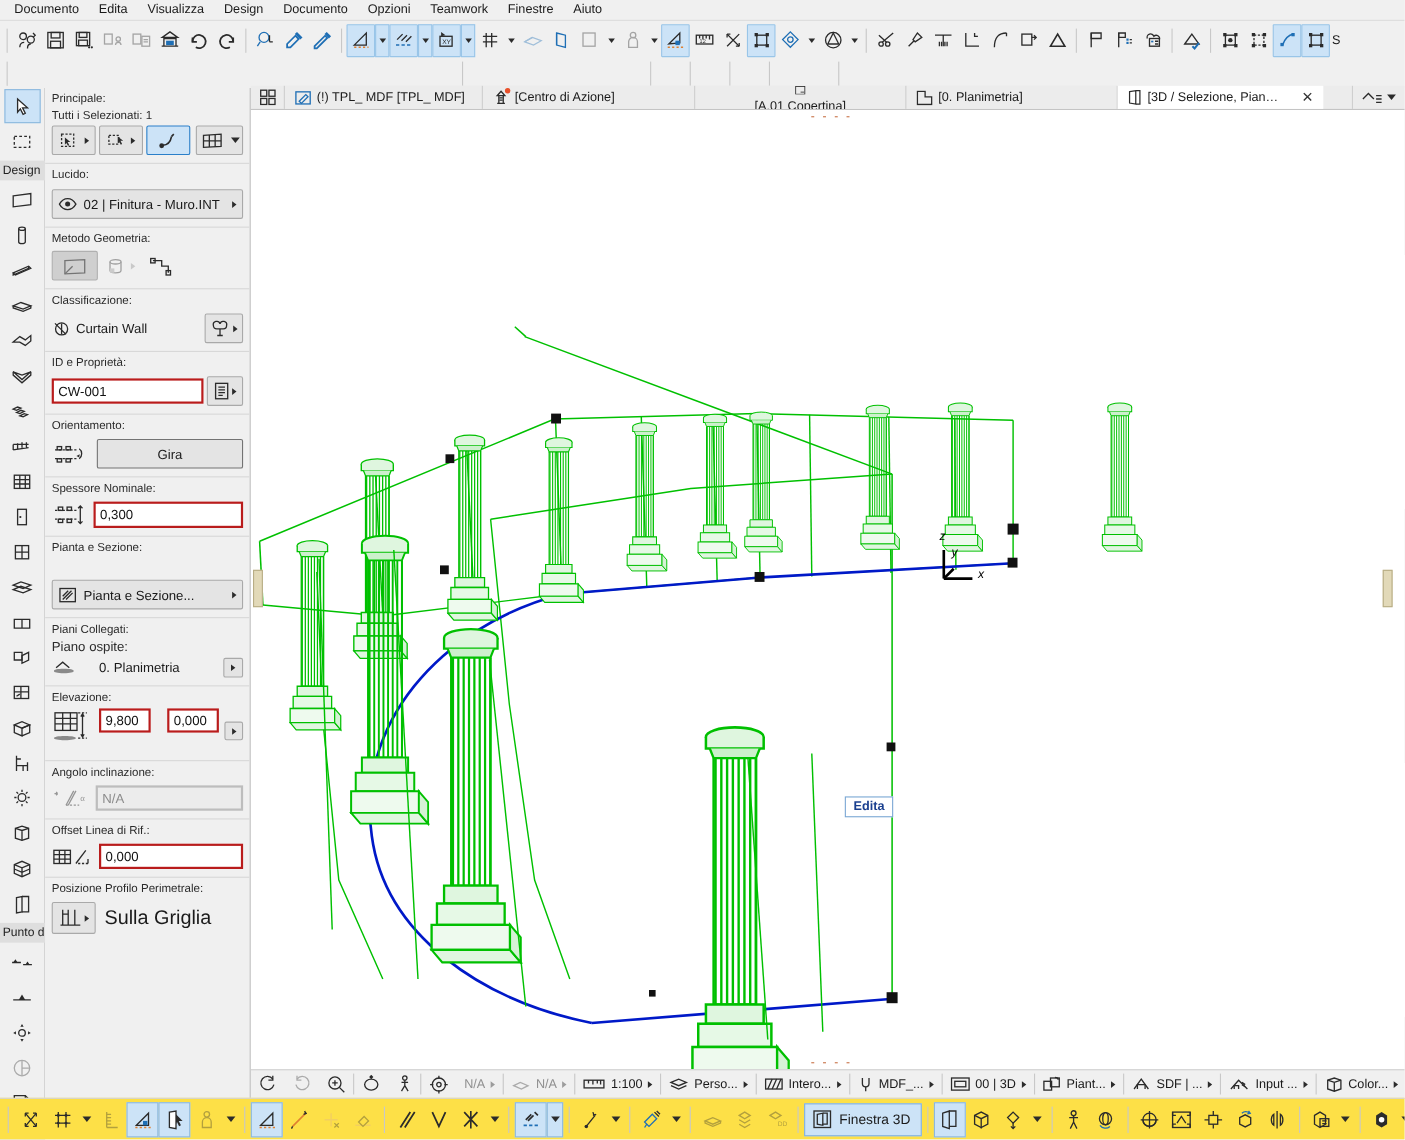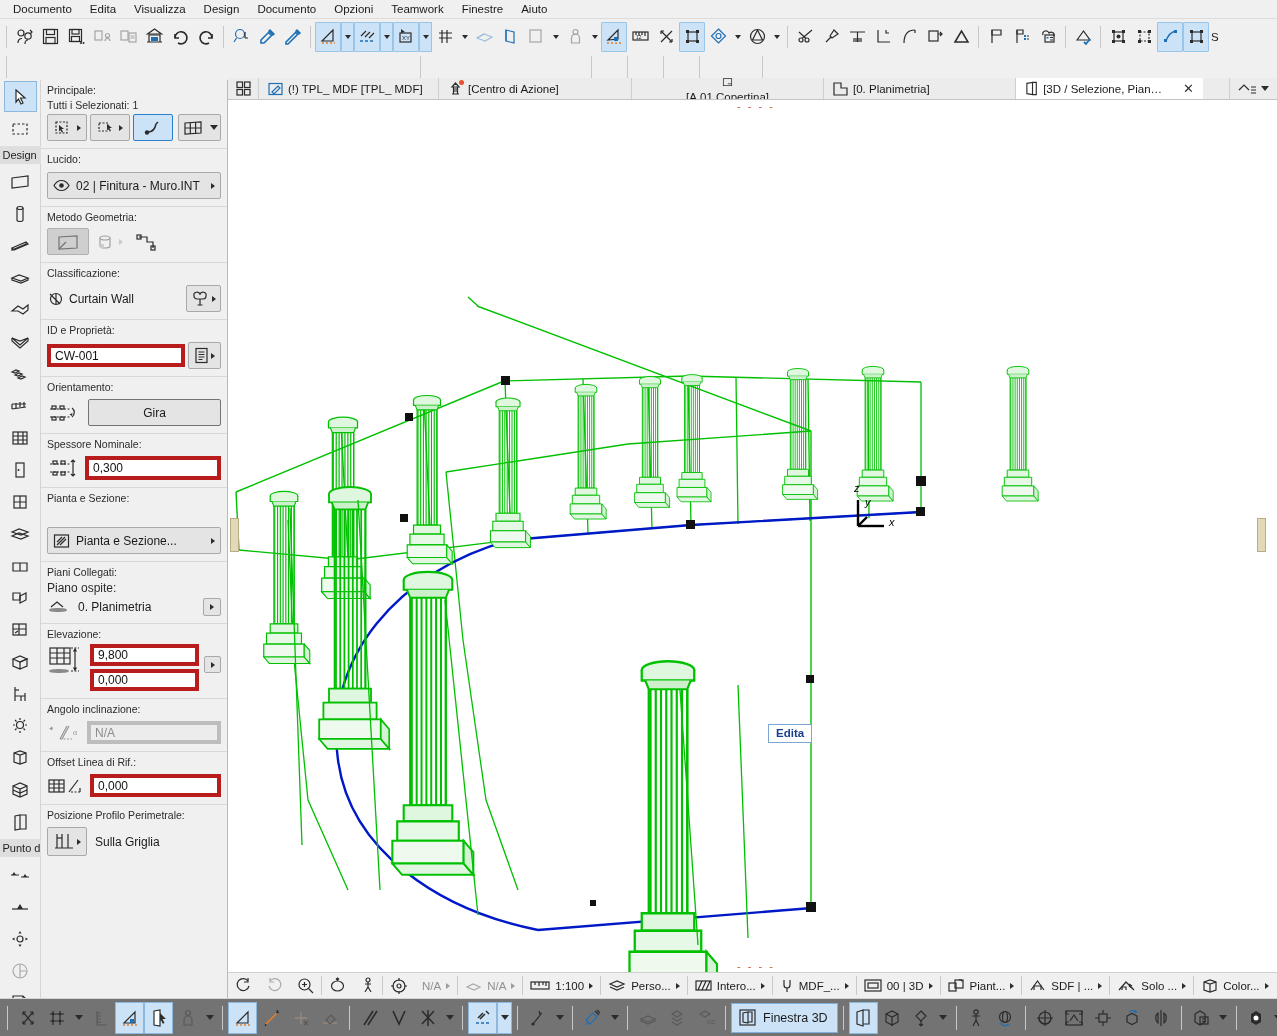--- a/index.html
+++ b/index.html
@@ -92,21 +92,21 @@
     width:0; height:0; border-left:4px solid transparent;
     border-right:4px solid transparent; border-top:5px solid #2b2b2b;
   }
   .wide {
     background:#e4e4e4; border:1px solid #a9a9a9; border-radius:2px;
     height:27px; display:flex; align-items:center; gap:6px;
     padding:0 5px; width:100%; font-size:12px;
   }
   .wide .lbl { flex:1; white-space:nowrap; overflow:hidden; }
   .txtin {
-    background:#fff; border:4px solid #b91c1c; height:21px;
+    background:#fff; border:2px solid #b91c1c; height:21px;
     padding:0 4px; font-size:12px; font-family:"Liberation Sans", sans-serif;
     color:#111; display:flex; align-items:center; width:100%;text-align:center;
   }
   .txtin.dis { background:#ececec; border-color:#bdbdbd; color:#8c8c8c; }
   .btnlike {
     background:#e4e4e4; border:1px solid #737373; border-radius:2px;
     height:27px; flex:1; display:flex; align-items:center; justify-content:center;
     font-size:12px;
   }
 
@@ -164,21 +164,21 @@
   }
   .sitem.gray { color:#909090; }
   .ssep { width:1px; height:19px; background:#c8c8c8; flex:0 0 auto; }
   .scar { width:0; height:0; border-top:3.5px solid transparent;
           border-bottom:3.5px solid transparent; border-left:4.5px solid #2b2b2b; }
   .scar.gray { border-left-color:#9c9c9c; }
 
   
   .bottombar {
     position:absolute; left:0; top:998px; width:1277px; height:38px;
-    background:#737373; border-top:1px solid #d4d4d4;
+    background:#fde047; border-top:1px solid #d4d4d4;
     display:flex; align-items:center; padding-left:2px; overflow:hidden;
   }
   .bbtn {
     width:29px; height:32px; display:flex; align-items:center; justify-content:center;
     flex:0 0 auto;
   }
   .bbtn.on { background:#cce3f7; border:1px solid #8cb8dd; }
   .bbtn.dis { opacity:.35; }
   .bcar { width:15px; height:32px; display:flex; align-items:center; justify-content:center; flex:0 0 auto; }
   .bcar::after { content:""; border-left:4px solid transparent; border-right:4px solid transparent;
@@ -1048,21 +1048,21 @@
             <path class="ic" d="M4 12l8-8M7 12l6-6M4 9l5-5"></path>
           </svg>
         <span class="lbl">Pianta e Sezione...</span>
         <div class="caret-r"></div>
       </div>
     </div>
 
     <div class="sec">
       <div class="seclabel">Piani Collegati:</div>
       <div class="seclabel big">Piano ospite:</div>
-      <div class="row" style="margin-top:3px;gap:8px;">
+      <div class="row" style="margin-top:3px;gap:20px;">
         <svg width="23" height="16" viewBox="0 0 23 16">
             <path class="ic" d="M4 8L10 3l6 5"></path>
             <path fill="#8a8a8a" d="M2 11c0-1.2 3-2 9-2s9 .8 9 2-3 2-9 2-9-.8-9-2z"></path>
           </svg>
         <span style="font-size:12px;flex:1;">0. Planimetria</span>
         <div class="gbtn" style="width:18px;height:18px;">
             <div class="caret-r"></div>
           </div>
       </div>
     </div>
@@ -1070,21 +1070,21 @@
     <div class="sec">
       <div class="seclabel">Elevazione:</div>
       <div class="row" style="margin-top:4px;align-items:flex-start;">
         <svg width="38" height="40" viewBox="0 0 38 40" style="flex:0 0 auto;">
           <rect class="ic" x="3" y="4" width="20" height="16"></rect>
             <path class="ic" d="M3 9h20M3 14h20M10 4v16M17 4v16"></path>
           <path fill="#8a8a8a" d="M2 27c0-1.2 4-2 10-2s10 .8 10 2-4 2-10 2-10-.8-10-2z"></path>
           <path class="ic" style="stroke-dasharray:2 1.5" d="M24 4h8M24 27h8"></path>
           <path class="ic" d="M28 6v19M26.5 7.5L28 5l1.5 2.5M26.5 23.5L28 26l1.5-2.5"></path>
         </svg>
-        <div style="flex:1;display:flex;flex-direction:column;gap:3px;margin-left:2px;">
+        <div style="flex:1;display:flex;flex-direction:row;gap:15px;margin-left:2px;">
           <div class="txtin" style="height:22px;">9,800</div>
           <div class="txtin" style="height:22px;">0,000</div>
         </div>
         <div class="gbtn" style="width:17px;height:17px;margin-top:12px;margin-left:2px;">
             <div class="caret-r"></div>
           </div>
       </div>
     </div>
 
     <div class="sec">
@@ -1117,21 +1117,21 @@
     <div class="sec" style="border-bottom:none;">
       <div class="seclabel">Posizione Profilo Perimetrale:</div>
       <div class="row" style="margin-top:6px;">
         <div class="gbtn" style="width:40px;height:29px;">
           <svg width="22" height="20" viewBox="0 0 22 20">
               <path class="ic" d="M4 2v14M9 2v14M15 2v14M2 16h18"></path>
               <path class="ic" d="M4 6h5"></path>
             </svg>
           <div class="caret-r" style="margin-left:2px;"></div>
         </div>
-        <span style="font-size:12px;margin-left:5px;">Sulla Griglia</span>
+        <span style="font-size:18px;margin-left:5px;">Sulla Griglia</span>
       </div>
     </div>
   </div>
 
   <div class="tabbar">
     <div class="tabgrid">
       <svg width="15" height="15" viewBox="0 0 15 15">
           <rect class="ic" x="1" y="1" width="5.5" height="5.5"></rect>
           <rect class="ic" x="8.5" y="1" width="5.5" height="5.5"></rect>
           <rect class="ic" x="1" y="8.5" width="5.5" height="5.5"></rect>
@@ -1453,21 +1453,21 @@
       <span>SDF | ...</span>
       <span class="scar"></span>
     </div>
     <div class="ssep"></div>
     <div class="sitem">
       <svg width="19" height="15" viewBox="0 0 19 15">
           <path class="ic" d="M2 12L9 4l8 8"></path>
           <path class="ic" d="M5 12V9h4v3"></path>
           <path class="ic" d="M12 6l3 2M12 8l3 2"></path>
         </svg>
-      <span>Solo ...</span>
+      <span>Input ...</span>
       <span class="scar"></span>
     </div>
     <div class="ssep"></div>
     <div class="sitem">
       <svg width="17" height="15" viewBox="0 0 17 15">
           <path class="ic" d="M3 4l6-2 6 2v8l-6 2-6-2z"></path>
           <path class="ic" d="M3 4l6 2 6-2M9 6v8"></path>
         </svg>
       <span>Color...</span>
       <span class="scar"></span>

